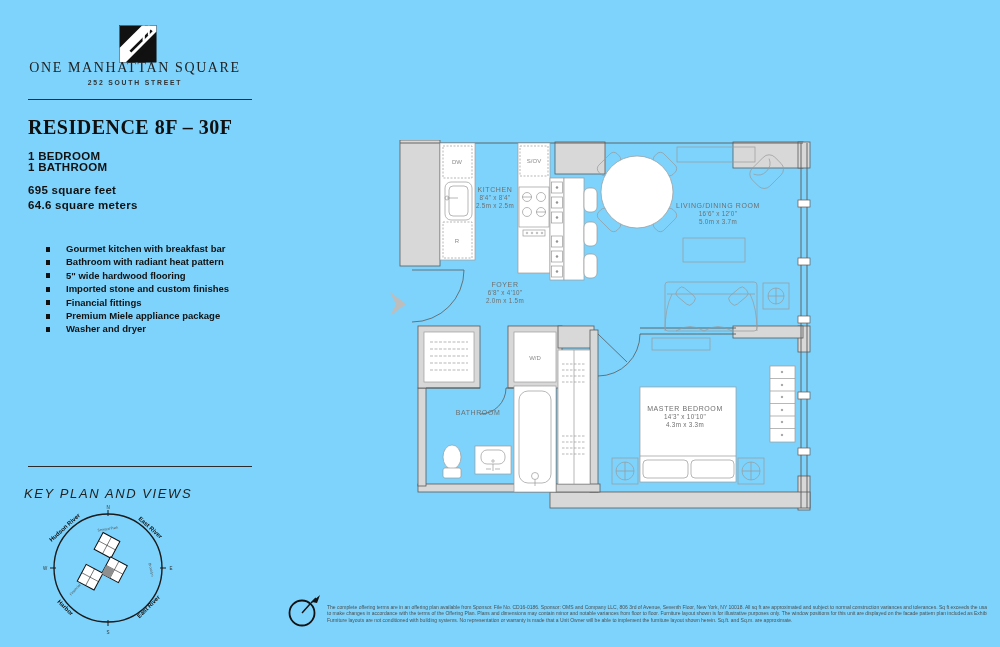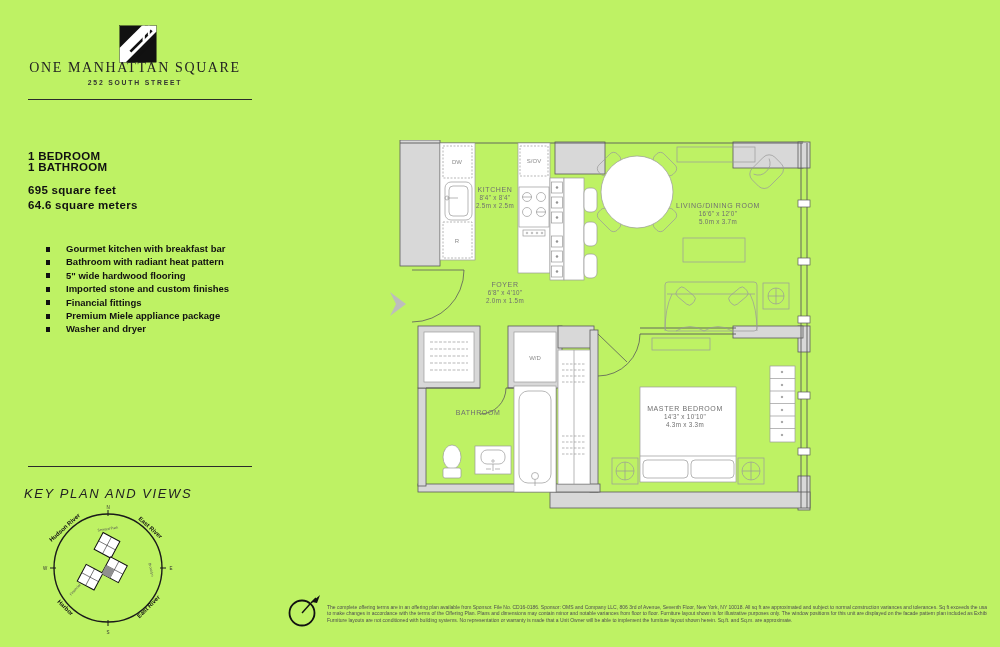--- a/index.html
+++ b/index.html
@@ -1,16 +1,16 @@
 <!DOCTYPE html>
 <html><head>
 <meta charset="utf-8">
 <style>
   html,body{margin:0;padding:0;background:#fff;}
-  #page{position:relative;width:1000px;height:647px;background:#bef264;overflow:hidden;
+  #page{position:relative;width:1000px;height:647px;background:#7dd3fc;overflow:hidden;
         font-family:"Liberation Sans",sans-serif;color:#1a1a1a;}
   
   .rule{position:absolute;left:28px;width:224px;height:1px;background:#2b2b2b;}
   #brand-name{position:absolute;left:0;top:60px;width:270px;text-align:center;
     font-family:"Liberation Serif",serif;font-size:14px;letter-spacing:1.6px;color:#222;}
   #brand-addr{position:absolute;left:0;top:79px;width:270px;text-align:center;
     font-size:6.8px;font-weight:bold;letter-spacing:1.8px;color:#333;}
   #res-title{position:absolute;left:28px;top:116px;font-family:"Liberation Serif",serif;
     font-weight:bold;font-size:20px;letter-spacing:.5px;color:#101010;}
   .fact{position:absolute;left:28px;font-size:11.5px;font-weight:bold;letter-spacing:.3px;color:#111;}
@@ -40,20 +40,21 @@
     <polygon points="2,60 60,2 98,2 98,18 18,98 2,98" fill="#fff"></polygon>
     <line x1="30" y1="70" x2="86" y2="14" stroke="#111" stroke-width="7"></line>
     <line x1="48" y1="84" x2="96" y2="36" stroke="#111" stroke-width="4"></line>
     <rect x="62" y="2" width="6" height="40" fill="#fff"></rect>
     <rect x="76" y="2" width="5" height="26" fill="#fff"></rect>
   </svg>
   <div id="brand-name">ONE MANHATTAN SQUARE</div>
   <div id="brand-addr">252 SOUTH STREET</div>
   <div class="rule" style="top:99px"></div>
 
+  <div id="res-title">RESIDENCE 8F – 30F</div>
   <div class="fact" style="top:150px">1 BEDROOM</div>
   <div class="fact" style="top:161px">1 BATHROOM</div>
   <div class="fact" style="top:184px">695 square feet</div>
   <div class="fact" style="top:199px">64.6 square meters</div>
 
   <ul class="feat-list">
     <li><span class="bullet"></span><span>Gourmet kitchen with breakfast bar</span></li>
     <li><span class="bullet"></span><span>Bathroom with radiant heat pattern</span></li>
     <li><span class="bullet"></span><span>5" wide hardwood flooring</span></li>
     <li><span class="bullet"></span><span>Imported stone and custom finishes</span></li>

